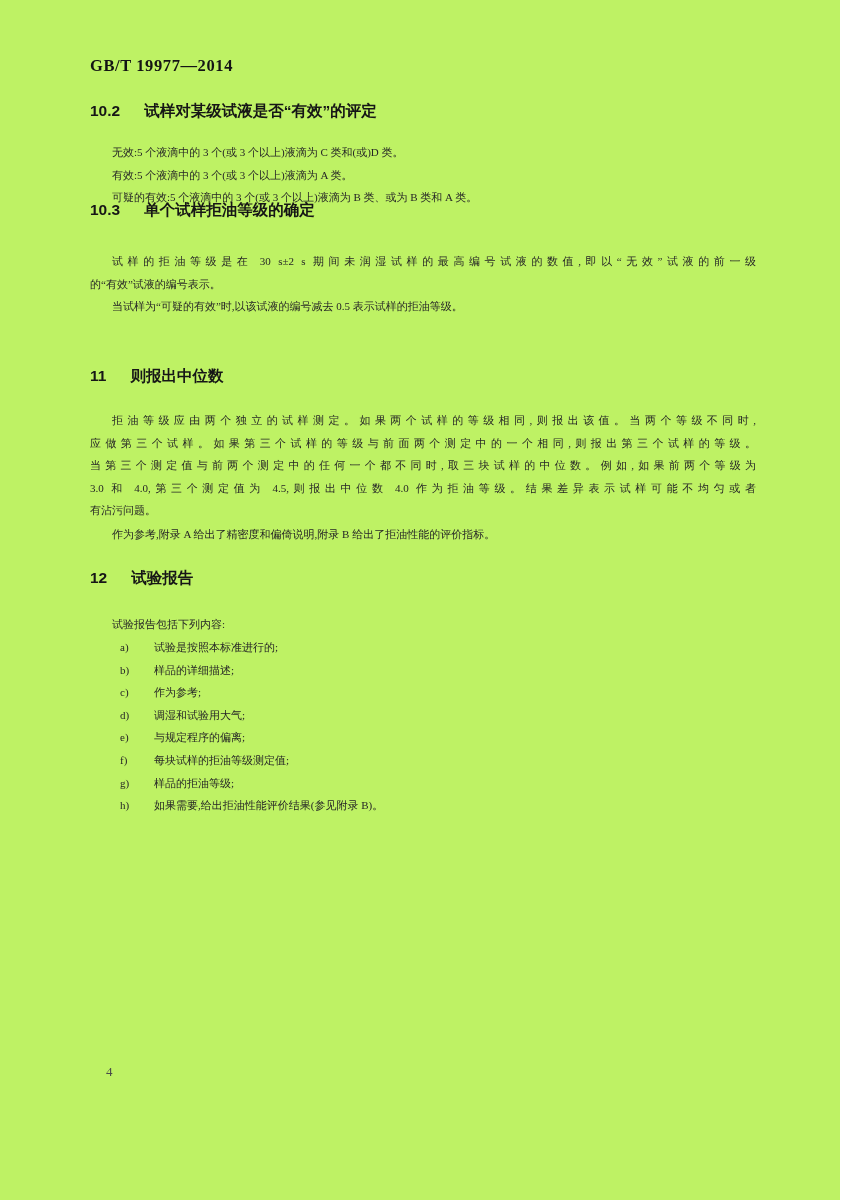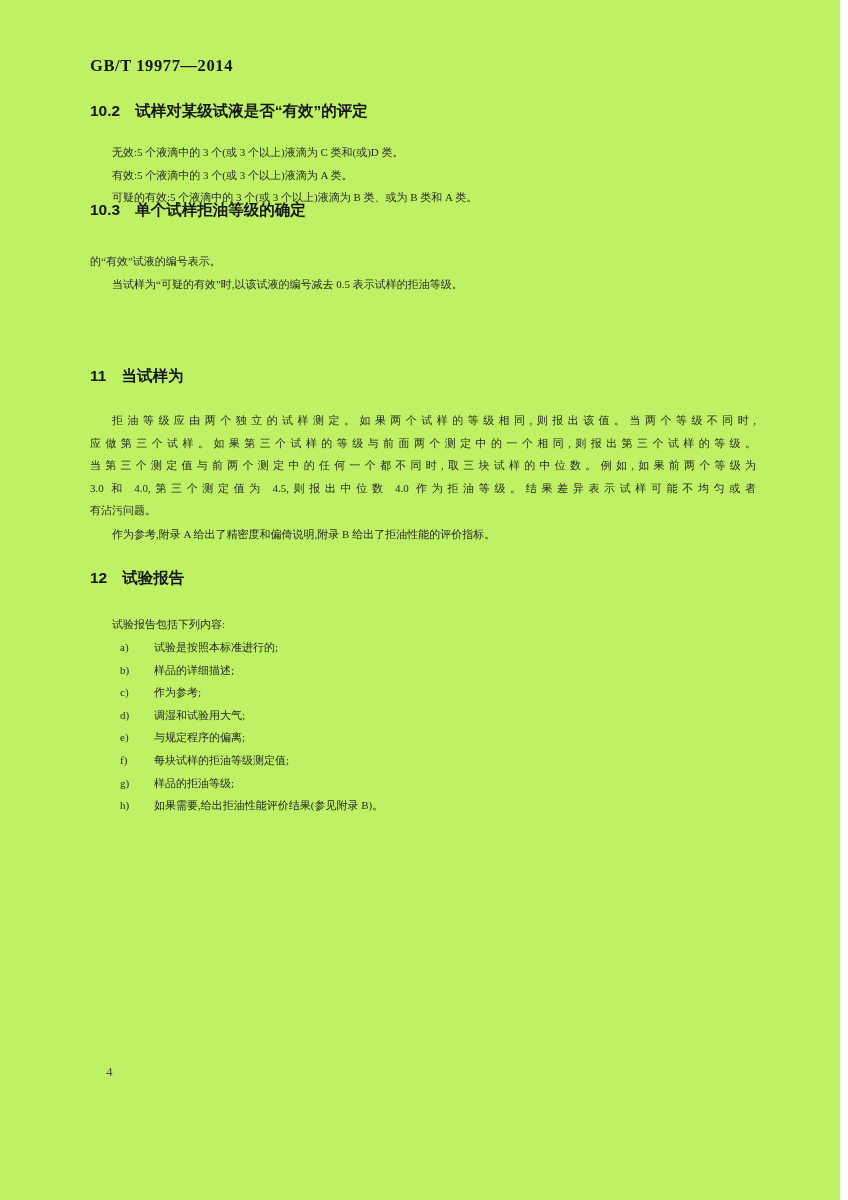--- a/index.html
+++ b/index.html
@@ -24,21 +24,21 @@
     font-size: 16.5px;
     letter-spacing: 0.6px;
     color: #141414;
   }
   .h {
     font-family: "Liberation Sans", "DejaVu Sans", sans-serif;
     font-weight: 700;
     font-size: 15.5px;
     color: #161616;
   }
-  .h .num { margin-right: 15px; }
+  .h .num { margin-right: 24px; }
   .line { white-space: normal; }
   .ind { text-indent: 22px; }
   .j { text-align: justify; text-align-last: justify; }
   .item { display: flex; padding-left: 30px; }
   .item .lbl { flex: 0 0 34px; }
   .item .txt { flex: 1 1 auto; }
   .pagenum {
     position: absolute;
     left: 106px;
     top: 1064px;
@@ -61,26 +61,27 @@
   <div class="blk" style="top:141px">
     <div class="line ind">无效:5 个液滴中的 3 个(或 3 个以上)液滴为 C 类和(或)D 类。</div>
     <div class="line ind">有效:5 个液滴中的 3 个(或 3 个以上)液滴为 A 类。</div>
     <div class="line ind">可疑的有效:5 个液滴中的 3 个(或 3 个以上)液滴为 B 类、或为 B 类和 A 类。</div>
   </div>
 
   <div class="blk h" style="top:199px">
     <span class="num">10.3</span><span>单个试样拒油等级的确定</span>
   </div>
   <div class="blk" style="top:250px">
+    <div class="line ind j">试样的拒油等级是在 30 s±2 s 期间未润湿试样的最高编号试液的数值,即以“无效”试液的前一级</div>
     <div class="line">的“有效”试液的编号表示。</div>
     <div class="line ind">当试样为“可疑的有效”时,以该试液的编号减去 0.5 表示试样的拒油等级。</div>
   </div>
 
   <div class="blk h" style="top:365px">
-    <span class="num">11</span><span>当试样为</span>
+    <span class="num">11</span><span>则报出中位数</span>
   </div>
   <div class="blk" style="top:409px">
     <div class="line ind j">拒油等级应由两个独立的试样测定。如果两个试样的等级相同,则报出该值。当两个等级不同时,</div>
     <div class="line j">应做第三个试样。如果第三个试样的等级与前面两个测定中的一个相同,则报出第三个试样的等级。</div>
     <div class="line j">当第三个测定值与前两个测定中的任何一个都不同时,取三块试样的中位数。例如,如果前两个等级为</div>
     <div class="line j">3.0 和 4.0,第三个测定值为 4.5,则报出中位数 4.0 作为拒油等级。结果差异表示试样可能不均匀或者</div>
     <div class="line">有沾污问题。</div>
   </div>
   <div class="blk" style="top:523px">
     <div class="line ind">作为参考,附录 A 给出了精密度和偏倚说明,附录 B 给出了拒油性能的评价指标。</div>

